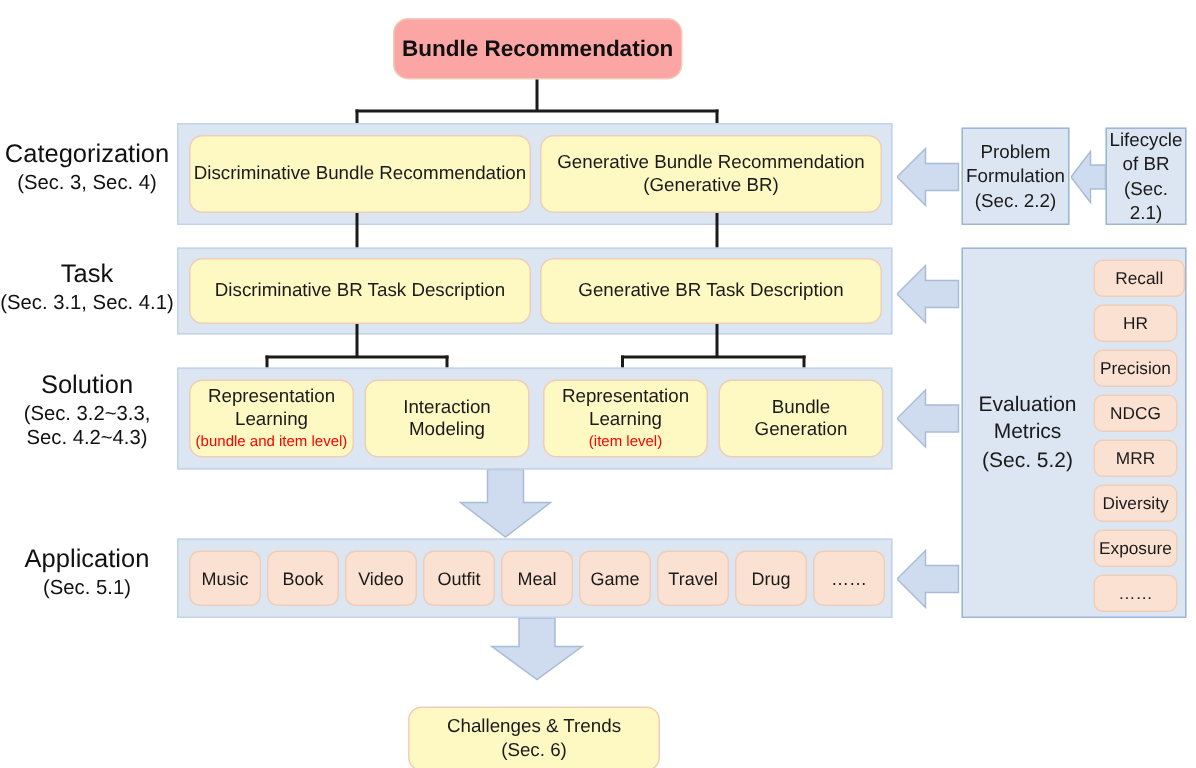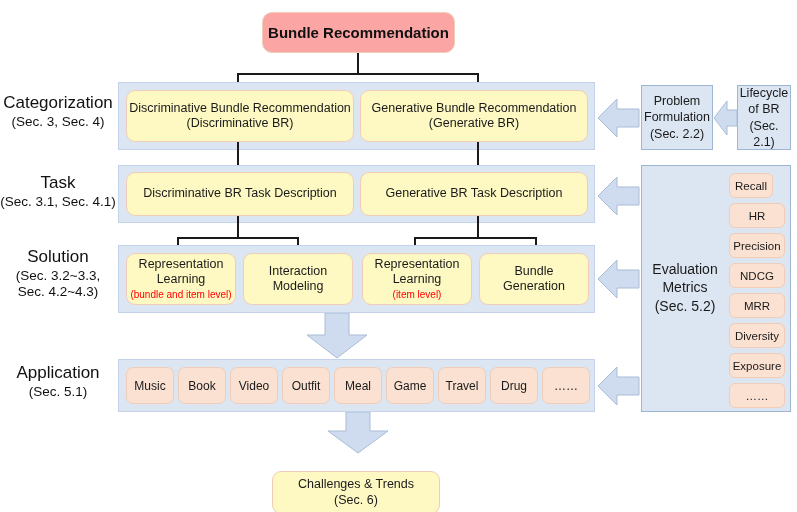--- a/index.html
+++ b/index.html
@@ -128,21 +128,20 @@
     <span class="sub">Sec. 4.2~4.3)</span>
   </div>
   <div class="rowlabel" style="left:0px;top:363px;width:116px;">
     <span class="big">Application</span>
     <span class="sub">(Sec. 5.1)</span>
   </div>
 
   <div class="band" style="left:118px;top:82px;width:477px;height:68px;"></div>
   <div class="pbox" style="left:126px;top:90px;width:228px;height:52px;">
     <span>Discriminative Bundle Recommendation</span>
-    <span>(Discriminative BR)</span>
   </div>
   <div class="pbox" style="left:360px;top:90px;width:228px;height:52px;">
     <span>Generative Bundle Recommendation</span>
     <span>(Generative BR)</span>
   </div>
 
   <div class="vline" style="left:237px;top:142px;width:2px;height:25px;"></div>
   <div class="arrowhead" style="left:233.5px;top:166px;"></div>
   <div class="vline" style="left:477px;top:142px;width:2px;height:25px;"></div>
   <div class="arrowhead" style="left:473.5px;top:166px;"></div>
@@ -258,21 +257,21 @@
     </svg>
   </div>
 
   <div class="panel" style="left:641px;top:165px;width:150px;height:247px;"></div>
   <div class="bbox" style="left:645px;top:250px;width:80px;height:75px;background:transparent;border:none;font-size:14px;">
     <span>Evaluation</span>
     <span>Metrics</span>
     <span>(Sec. 5.2)</span>
   </div>
 
-  <div class="metric" style="left:729px;top:173px;width:44px;height:25px;">
+  <div class="metric" style="left:729px;top:173px;width:61px;height:25px;">
       <span>Recall</span>
     </div>
   <div class="metric" style="left:729px;top:203px;width:56px;height:25px;">
       <span>HR</span>
     </div>
   <div class="metric" style="left:729px;top:233px;width:56px;height:25px;">
       <span>Precision</span>
     </div>
   <div class="metric" style="left:729px;top:263px;width:56px;height:25px;">
       <span>NDCG</span>

